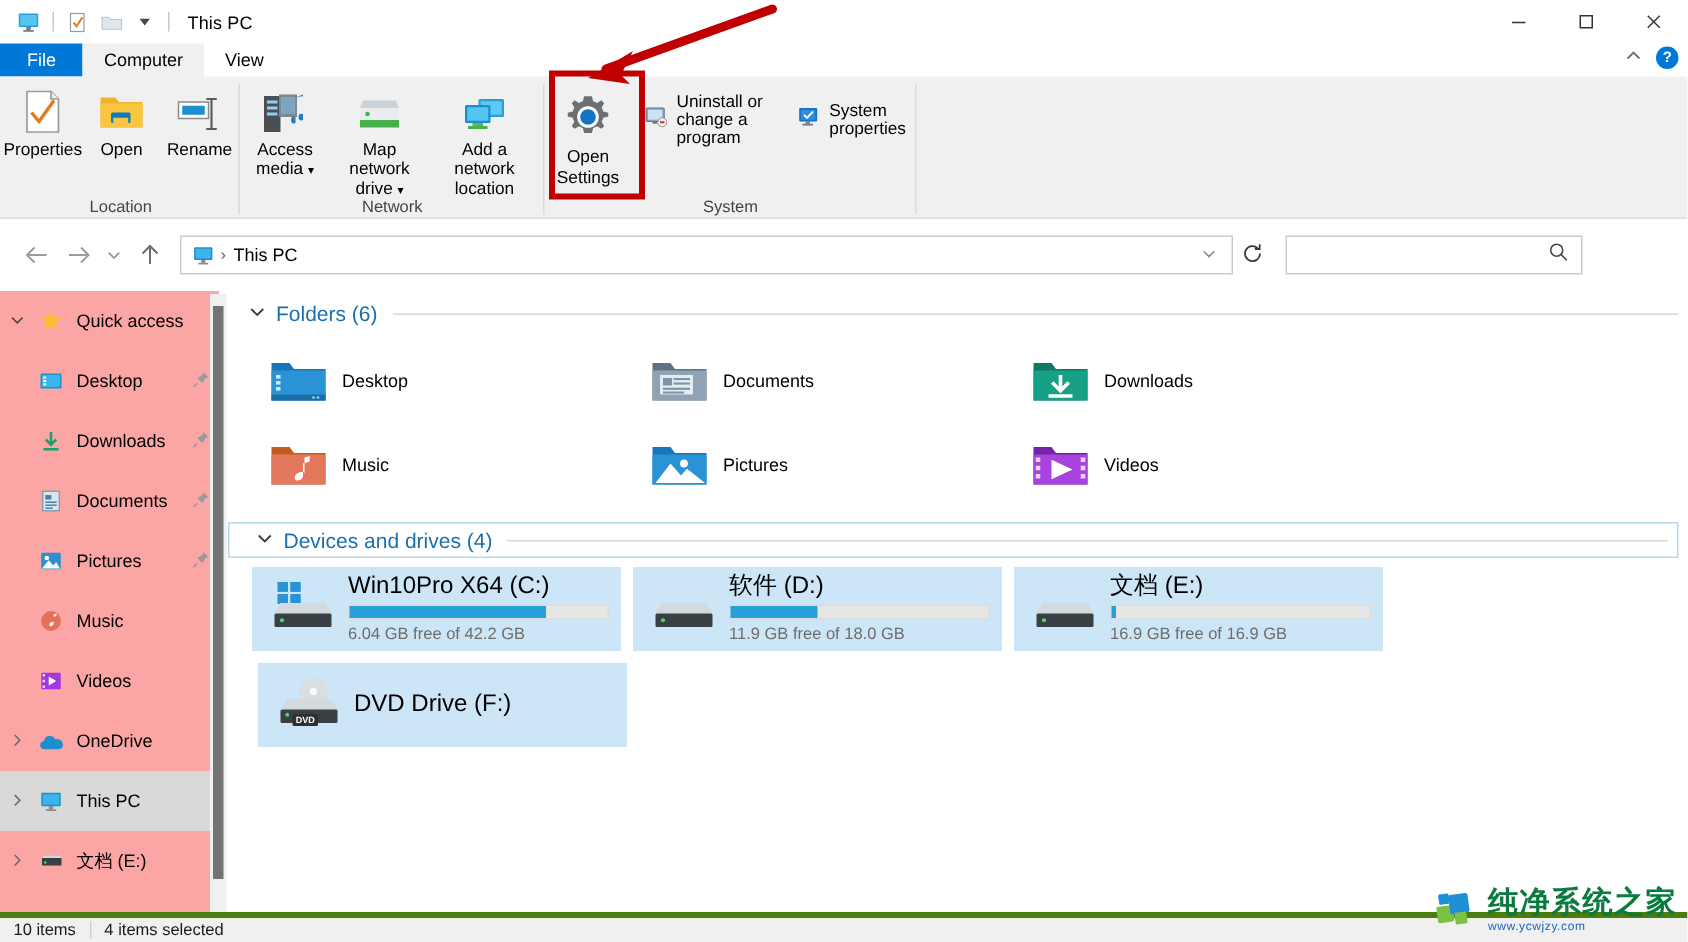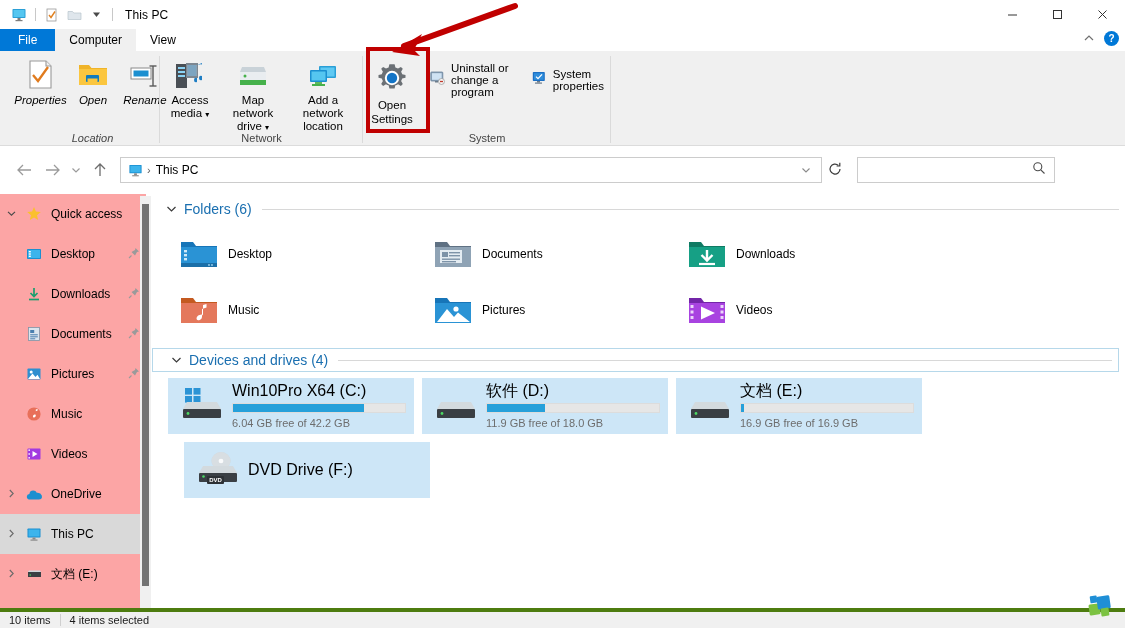--- a/index.html
+++ b/index.html
@@ -242,21 +242,21 @@
         <svg width="12" height="10" viewBox="0 0 12 10">
             <path d="M2 7 L6 3 L10 7" stroke="#707070" stroke-width="1.2" fill="none"></path>
           </svg>
       </div>
       <div class="help-icon">?</div>
     </div>
   </div>
 
   <div class="ribbon">
 
-    <div class="rgroup" style="left:14px; width:157px;font-style:italic;">
+    <div class="rgroup" style="left:2px; width:157px;">
       <div class="rgroup-items">
         <div class="bigbtn" style="width:58px;">
           <div class="ico">
             <svg width="31" height="32" viewBox="0 0 31 32">
               <path d="M5 2 L21 2 L26 7 L26 29 L5 29 Z" fill="#ffffff" stroke="#9a9a9a" stroke-width="1.1"></path>
               <path d="M21 2 L21 7 L26 7" fill="#f0f0f0" stroke="#9a9a9a" stroke-width="1.1"></path>
               <path d="M8 16 L13 22 L23 8" stroke="#e07b1e" stroke-width="2.3" fill="none"></path>
             </svg>
           </div>
           <div class="lbl">Properties</div>
@@ -774,21 +774,21 @@
         </span>
         <span class="dinfo">
           <span class="dname">文档 (E:)</span>
           <span class="dbar" style="display:block;">
             <span class="dfill" style="width:2%; background:#26a0da;"></span>
           </span>
           <span class="dfree" style="display:block;">16.9 GB free of 16.9 GB</span>
         </span>
       </div>
 
-      <div class="drive" style="margin-left:16px;justify-content:space-between;">
+      <div class="drive" style="margin-left:4px;justify-content:space-between;">
         <span class="dico" style="position:relative;">
           <svg width="44" height="40" viewBox="0 0 44 40">
             <ellipse cx="25" cy="11" rx="9.5" ry="9" fill="#c9d0d6"></ellipse>
             <ellipse cx="25" cy="11" rx="9.5" ry="9" fill="#e2e7ea" opacity="0.6"></ellipse>
             <ellipse cx="25" cy="11" rx="2.4" ry="2.3" fill="#fafbfc"></ellipse>
             <path d="M7 16 L37 16 L41 23 L3 23 Z" fill="#d3dade"></path>
             <rect x="3" y="23" width="38" height="9" rx="1" fill="#3a3f44"></rect>
             <circle cx="7.5" cy="26.5" r="1.3" fill="#4cd964"></circle>
             <rect x="11" y="26" width="17" height="8" rx="1" fill="#2d3135"></rect>
             <text x="19.5" y="32" font-size="6" fill="#ffffff" text-anchor="middle" font-family="Liberation Sans, sans-serif" font-weight="bold">DVD</text>
@@ -807,15 +807,19 @@
     <span class="status-item">4 items selected</span>
   </div>
 
   <div class="watermark">
     <svg width="30" height="30" viewBox="0 0 30 30">
       <rect x="1" y="12" width="11" height="11" rx="1.5" fill="#7cc242" transform="rotate(-8 6 17)"></rect>
       <rect x="9" y="4" width="13" height="13" rx="1.5" fill="#1f8fd6" transform="rotate(-8 15 10)"></rect>
       <rect x="2" y="4" width="7" height="7" rx="1" fill="#1f8fd6" transform="rotate(-8 5 7)"></rect>
       <rect x="13" y="16" width="8" height="8" rx="1" fill="#7cc242" transform="rotate(-8 17 20)"></rect>
     </svg>
+    <span class="wm-text">
+      <span class="wm-main">纯净系统之家</span>
+      <span class="wm-sub">www.ycwjzy.com</span>
+    </span>
   </div>
 
 </div>
 
 </body></html>

